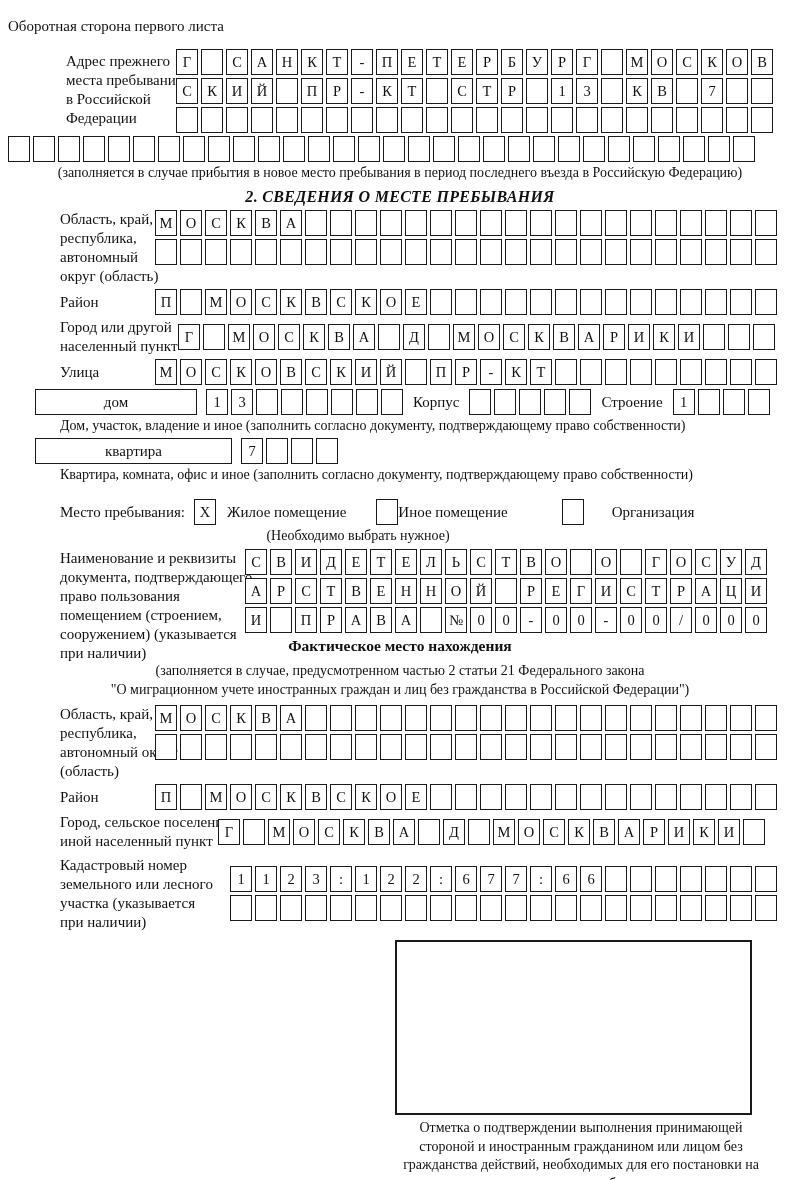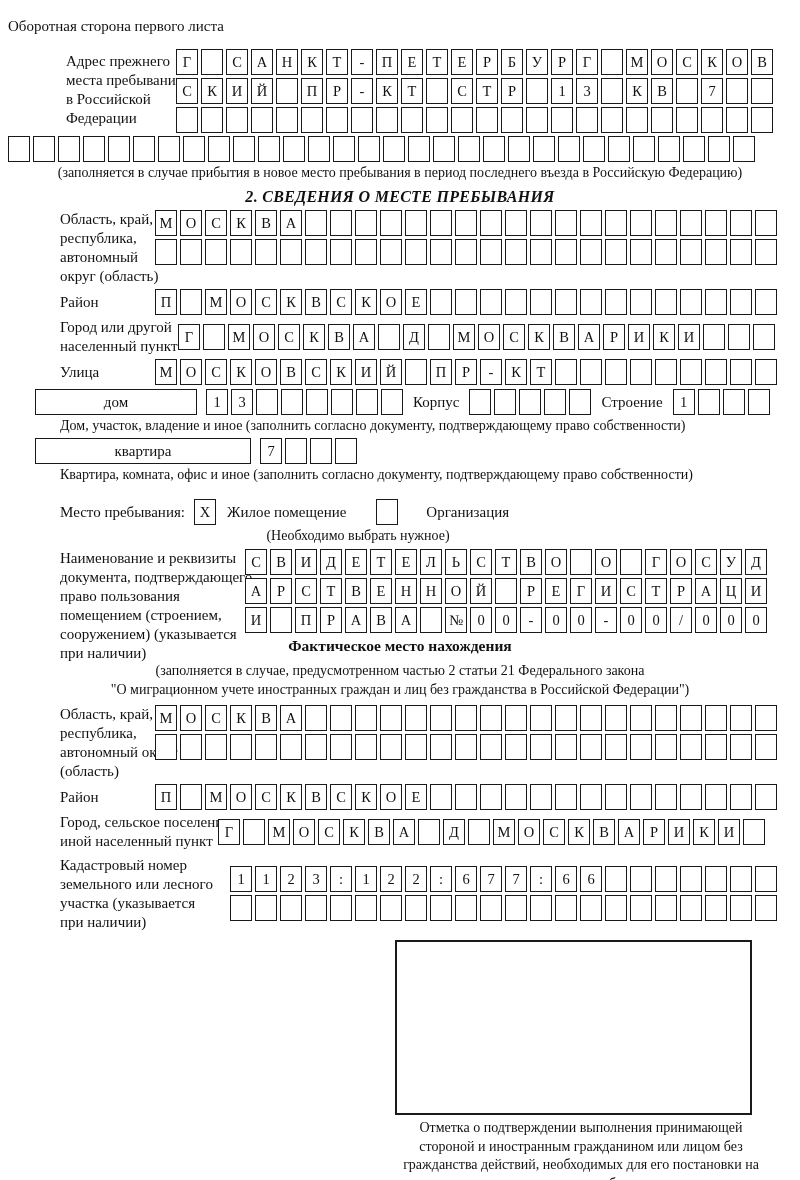--- a/index.html
+++ b/index.html
@@ -367,35 +367,39 @@
     <div class="grid">
         <div class="cell">1</div>
         <div class="cell"></div>
         <div class="cell"></div>
         <div class="cell"></div>
       </div>
   </div>
   <div class="caption l">Дом, участок, владение и иное (заполнить согласно документу, подтверждающему право собственности)</div>
 
   <div class="domrow">
-    <div class="bigfield" style="width:216px;">квартира</div>
+    <div class="bigfield" style="width:197px;">квартира</div>
     <div class="grid" style="margin-left:5px;">
         <div class="cell">7</div>
         <div class="cell"></div>
         <div class="cell"></div>
         <div class="cell"></div>
       </div>
   </div>
   <div class="caption l">Квартира, комната, офис и иное (заполнить согласно документу, подтверждающему право собственности)</div>
 
   <div class="chkrow">
     <div class="mlabel">Место пребывания:</div>
     <div class="opt">
       <div class="cell">X</div>
       <div class="olabel">Жилое помещение</div>
+    </div>
+    <div class="opt" style="flex-direction:row-reverse;">
+      <div class="olabel" style="margin-right:24px;">Иное помещение</div>
+      <div class="cell" style="margin-right:0;"></div>
     </div>
     <div class="opt" style="flex-direction:row-reverse;margin-right:0;">
       <div class="olabel">Организация</div>
       <div class="cell" style="margin-right:28px;"></div>
     </div>
   </div>
   <div class="sel-note">(Необходимо выбрать нужное)</div>
 
   <div class="row" style="margin-top:5px;">
     <div class="lbl w185">

